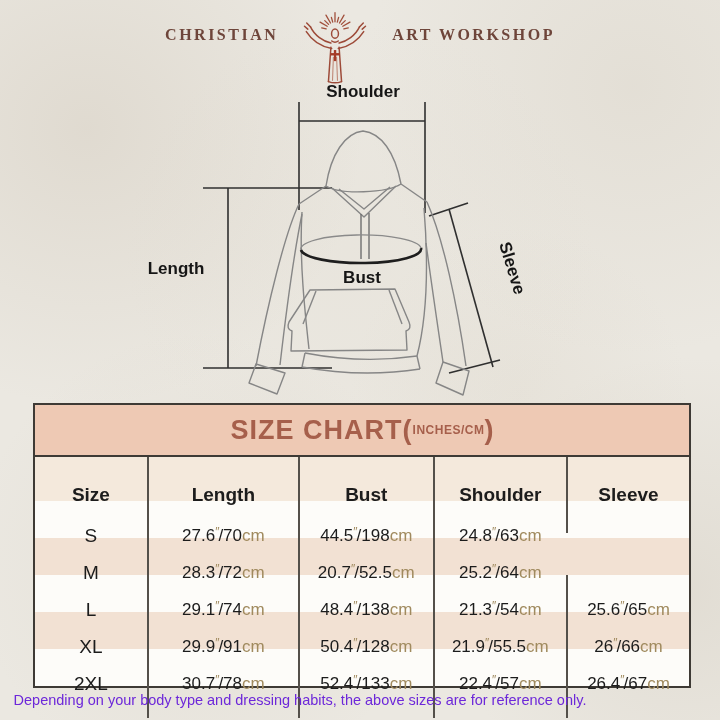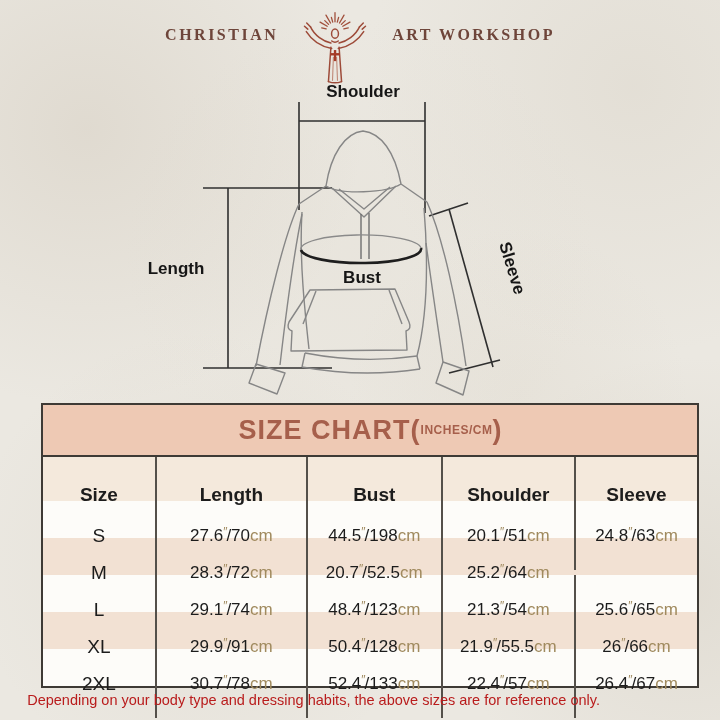--- a/index.html
+++ b/index.html
@@ -26,21 +26,21 @@
     padding-top:18px;
   }
   .logo-svg{display:block;}
   
   .diagram{position:absolute;top:78px;left:0;width:720px;height:322px;}
   .diagram svg{display:block;}
   .dia-label{font-family:"Liberation Sans",sans-serif;font-size:17px;font-weight:bold;fill:#161616;}
   
   .chart{
     position:absolute;left:33px;top:403px;width:654px;
-    border:2px solid #3e3a35;background:#fdfcf9;margin-left:8px;
+    border:2px solid #3e3a35;background:#fdfcf9;
   }
   .chart-title{
     height:50px;background:#eec9b4;border-bottom:2px solid #3e3a35;
     display:flex;align-items:center;justify-content:center;
     color:#a65f4b;font-weight:bold;
   }
   .chart-title .t-main{font-size:27px;letter-spacing:1px;}
   .chart-title .t-sub{font-size:12px;letter-spacing:.5px;}
   .chart-title .t-close{font-size:27px;}
   .trow{
@@ -55,22 +55,22 @@
   .head-row{height:44px;background:#f4e9dc;}
   .head-row .cell{font-size:19px;font-weight:bold;height:44px;line-height:44px;}
   .body-row{height:37px;background:#fdfcf9;}
   .body-row.alt{background:#f2e1d3;}
   .body-row .cell{height:37px;line-height:37px;}
   .body-row .size-col{font-size:19px;}
   .unit{color:#a08a5e;}
   .unit.inch{font-size:12px;position:relative;top:-5px;letter-spacing:-1px;}
   
   .footer-note{
-    position:absolute;top:692px;left:0;width:600px;text-align:right;
-    font-size:14.5px;color:#b91c1c;
+    position:absolute;top:692px;left:0;width:600px;text-align:center;
+    font-size:14.5px;color:#6d28d9;
   }
 </style>
 </head>
 <body>
 
 <div class="brand">
   <span class="brand-text">CHRISTIAN</span>
   <span>
     <svg class="logo-svg" width="82" height="80" viewBox="0 0 100 94">
       <g stroke="#a1503c" stroke-width="1.6" stroke-linecap="round" fill="none">
@@ -190,33 +190,32 @@
     <div class="cell">Length</div>
     <div class="cell">Bust</div>
     <div class="cell">Shoulder</div>
     <div class="cell">Sleeve</div>
   </div>
   <div>
       <div class="trow body-row">
         <div class="cell size-col">S</div>
         <div class="cell"><span>27.6</span><span class="unit inch">″</span><span>/70</span><span class="unit">cm</span></div>
         <div class="cell"><span>44.5</span><span class="unit inch">″</span><span>/198</span><span class="unit">cm</span></div>
-        <div class="cell"><span>20.1</span><span class="unit inch">″</span><span>/51</span><span class="unit">cm</span></div>
         <div class="cell"><span>24.8</span><span class="unit inch">″</span><span>/63</span><span class="unit">cm</span></div>
       </div>
       <div class="trow body-row alt">
         <div class="cell size-col">M</div>
         <div class="cell"><span>28.3</span><span class="unit inch">″</span><span>/72</span><span class="unit">cm</span></div>
         <div class="cell"><span>20.7</span><span class="unit inch">″</span><span>/52.5</span><span class="unit">cm</span></div>
         <div class="cell"><span>25.2</span><span class="unit inch">″</span><span>/64</span><span class="unit">cm</span></div>
       </div>
       <div class="trow body-row">
         <div class="cell size-col">L</div>
         <div class="cell"><span>29.1</span><span class="unit inch">″</span><span>/74</span><span class="unit">cm</span></div>
-        <div class="cell"><span>48.4</span><span class="unit inch">″</span><span>/123</span><span class="unit">cm</span></div>
+        <div class="cell"><span>48.4</span><span class="unit inch">″</span><span>/138</span><span class="unit">cm</span></div>
         <div class="cell"><span>21.3</span><span class="unit inch">″</span><span>/54</span><span class="unit">cm</span></div>
         <div class="cell"><span>25.6</span><span class="unit inch">″</span><span>/65</span><span class="unit">cm</span></div>
       </div>
       <div class="trow body-row alt">
         <div class="cell size-col">XL</div>
         <div class="cell"><span>29.9</span><span class="unit inch">″</span><span>/91</span><span class="unit">cm</span></div>
         <div class="cell"><span>50.4</span><span class="unit inch">″</span><span>/128</span><span class="unit">cm</span></div>
         <div class="cell"><span>21.9</span><span class="unit inch">″</span><span>/55.5</span><span class="unit">cm</span></div>
         <div class="cell"><span>26</span><span class="unit inch">″</span><span>/66</span><span class="unit">cm</span></div>
       </div>

